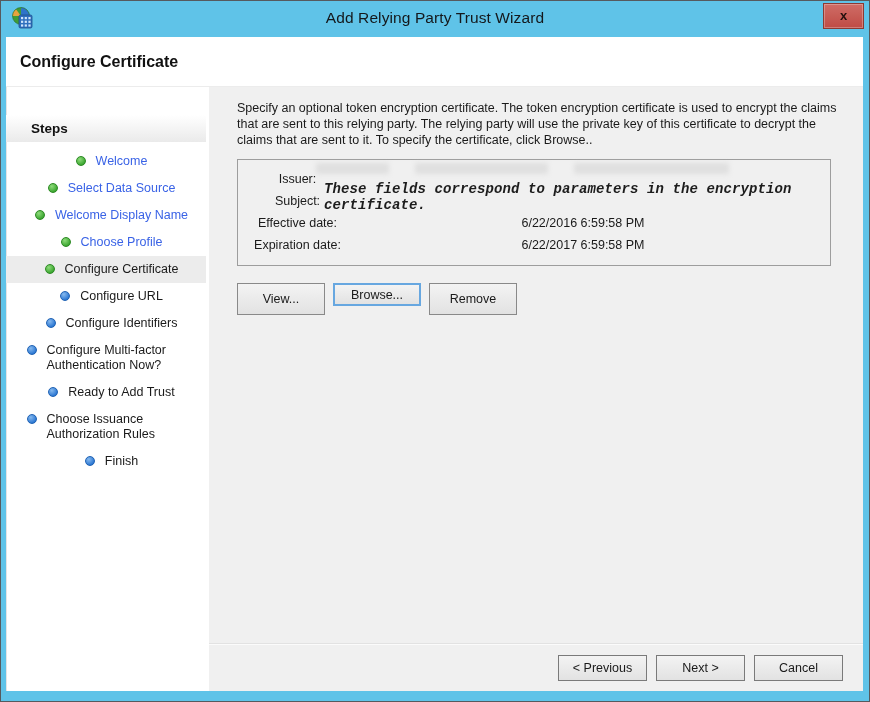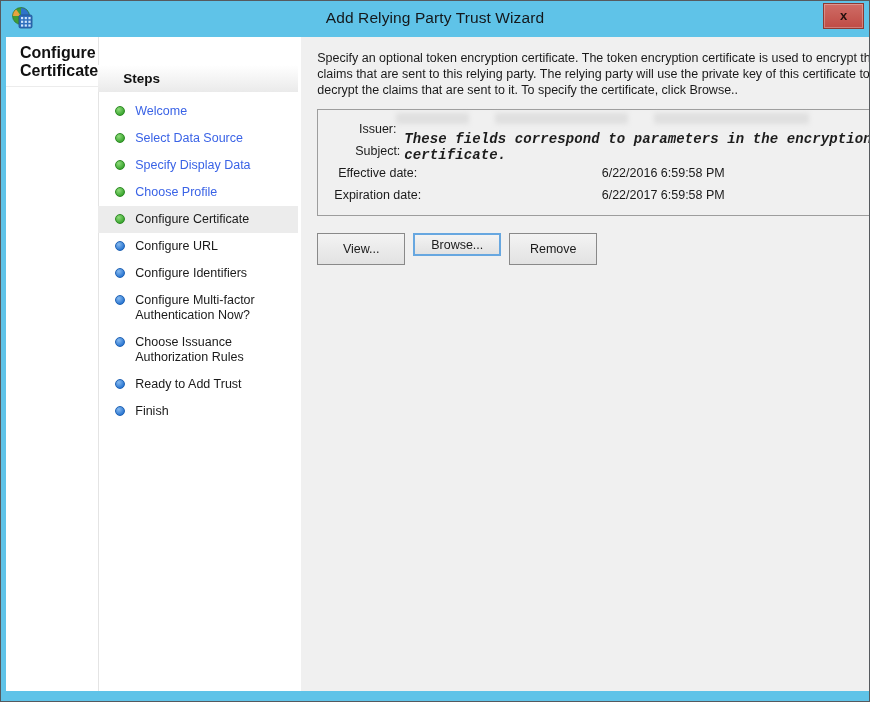--- a/index.html
+++ b/index.html
@@ -14,45 +14,45 @@
     position:absolute;left:0;right:0;top:0;height:36px;line-height:34px;
     text-align:center;font-size:15.5px;color:#14181b;letter-spacing:.1px;
   }
   .close-btn{
     position:absolute;top:2px;right:5px;width:41px;height:26px;box-sizing:border-box;
     background:linear-gradient(to bottom,#cf6d66,#bf4b45);
     border:1px solid #8c3a33;box-shadow:inset 0 0 0 1px rgba(255,255,255,.28);
     color:#23100d;font-weight:bold;font-size:13px;line-height:24px;text-align:center;cursor:pointer;
   }
   
-  .frame{position:absolute;left:5px;right:6px;top:36px;bottom:10px;background:#ffffff;display:flex;flex-direction:row;}
+  .frame{position:absolute;left:5px;right:6px;top:36px;bottom:10px;background:#ffffff;display:flex;flex-direction:column;}
   .page-header{height:49px;flex:0 0 49px;background:#ffffff;display:flex;align-items:center;border-bottom:1px solid #ececec;}
   .page-header h1{margin:0 0 0 14px;font-size:16px;color:#111;}
   .body{flex:1;display:flex;min-height:0;}
   
   .sidebar{width:200px;flex:0 0 200px;background:#ffffff;border-right:3px solid #ffffff;box-shadow:1px 0 0 #e4e4e4 inset;}
   .steps-header{
     height:27px;line-height:27px;padding-left:25px;font-weight:bold;font-size:13.5px;color:#111;
     background:linear-gradient(to bottom,#ffffff,#eaeaea);
     margin-top:28px;
   }
   .steps-list{padding-top:6px;}
   .step{
-    display:flex;align-items:flex-start;padding:6px 6px 6px 17px;font-size:12.5px;line-height:15px;color:#1a1a1a;
+    display:flex;align-items:flex-start;padding:6px 6px 6px 17px;font-size:12.5px;line-height:15px;color:#1a1a1a;justify-content:center;
   }
   .step .bullet{flex:0 0 10px;width:10px;height:10px;border-radius:50%;margin:2px 10px 0 0;box-sizing:border-box;}
   .step.completed .bullet{background:radial-gradient(circle at 35% 30%,#8edb7a,#3aa52f 75%);border:1px solid #2c8a23;}
   .step.pending .bullet{background:radial-gradient(circle at 35% 30%,#86b9ee,#2a76d2 75%);border:1px solid #1f62b4;}
   .step.current .bullet{background:radial-gradient(circle at 35% 30%,#8edb7a,#3aa52f 75%);border:1px solid #2c8a23;}
   .step.completed .step-label{color:#3a63e6;cursor:pointer;}
   .step.current{background:#ececec;}
   .step .step-label{max-width:150px;}
   
   .main{flex:1;background:#f0f0f0;display:flex;flex-direction:column;min-width:0;}
-  .content{flex:1;padding:13px 24px 0 16px;position:relative;}
+  .content{flex:1;padding:13px 24px 0 28px;position:relative;}
   .description{font-size:12.5px;line-height:16px;color:#1a1a1a;max-width:600px;margin:0;}
   .cert-box{
     position:relative;margin-top:11px;width:594px;box-sizing:border-box;
     border:1px solid #9d9d9d;padding:8px 10px 9px 11px;background:#f0f0f0;
   }
   .cert-row{display:flex;font-size:12.5px;color:#1a1a1a;line-height:16px;padding:3px 0;text-align:center;}
   .cert-label{flex:0 0 97px;}
   .cert-value{flex:1;}
   .redaction{
     position:absolute;left:78px;top:3px;width:430px;height:11px;opacity:.5;filter:blur(2.5px);
@@ -120,21 +120,21 @@
           <div class="step completed">
             <span class="bullet"></span>
             <span class="step-label">Welcome</span>
           </div>
           <div class="step completed">
             <span class="bullet"></span>
             <span class="step-label">Select Data Source</span>
           </div>
           <div class="step completed">
             <span class="bullet"></span>
-            <span class="step-label">Specify Display Data</span>
+            <span class="step-label">Welcome Display Name</span>
           </div>
           <div class="step completed">
             <span class="bullet"></span>
             <span class="step-label">Choose Profile</span>
           </div>
           <div class="step current">
             <span class="bullet"></span>
             <span class="step-label">Configure Certificate</span>
           </div>
           <div class="step pending">
@@ -144,25 +144,25 @@
           <div class="step pending">
             <span class="bullet"></span>
             <span class="step-label">Configure Identifiers</span>
           </div>
           <div class="step pending">
             <span class="bullet"></span>
             <span class="step-label">Configure Multi-factor Authentication Now?</span>
           </div>
           <div class="step pending">
             <span class="bullet"></span>
+            <span class="step-label">Ready to Add Trust</span>
+          </div>
+          <div class="step pending">
+            <span class="bullet"></span>
             <span class="step-label">Choose Issuance Authorization Rules</span>
-          </div>
-          <div class="step pending">
-            <span class="bullet"></span>
-            <span class="step-label">Ready to Add Trust</span>
           </div>
           <div class="step pending">
             <span class="bullet"></span>
             <span class="step-label">Finish</span>
           </div>
         </div>
       </div>
 
       <div class="main">
         <div class="content">
@@ -189,17 +189,22 @@
             </div>
           </div>
 
           <div class="cert-actions">
             <button class="btn">View...</button>
             <button class="btn focused">Browse...</button>
             <button class="btn">Remove</button>
           </div>
         </div>
 
+        <div class="footer">
+          <button class="btn">&lt; Previous</button>
+          <button class="btn">Next &gt;</button>
+          <button class="btn">Cancel</button>
+        </div>
       </div>
 
     </div>
   </div>
 </div>
 
 </body></html>

